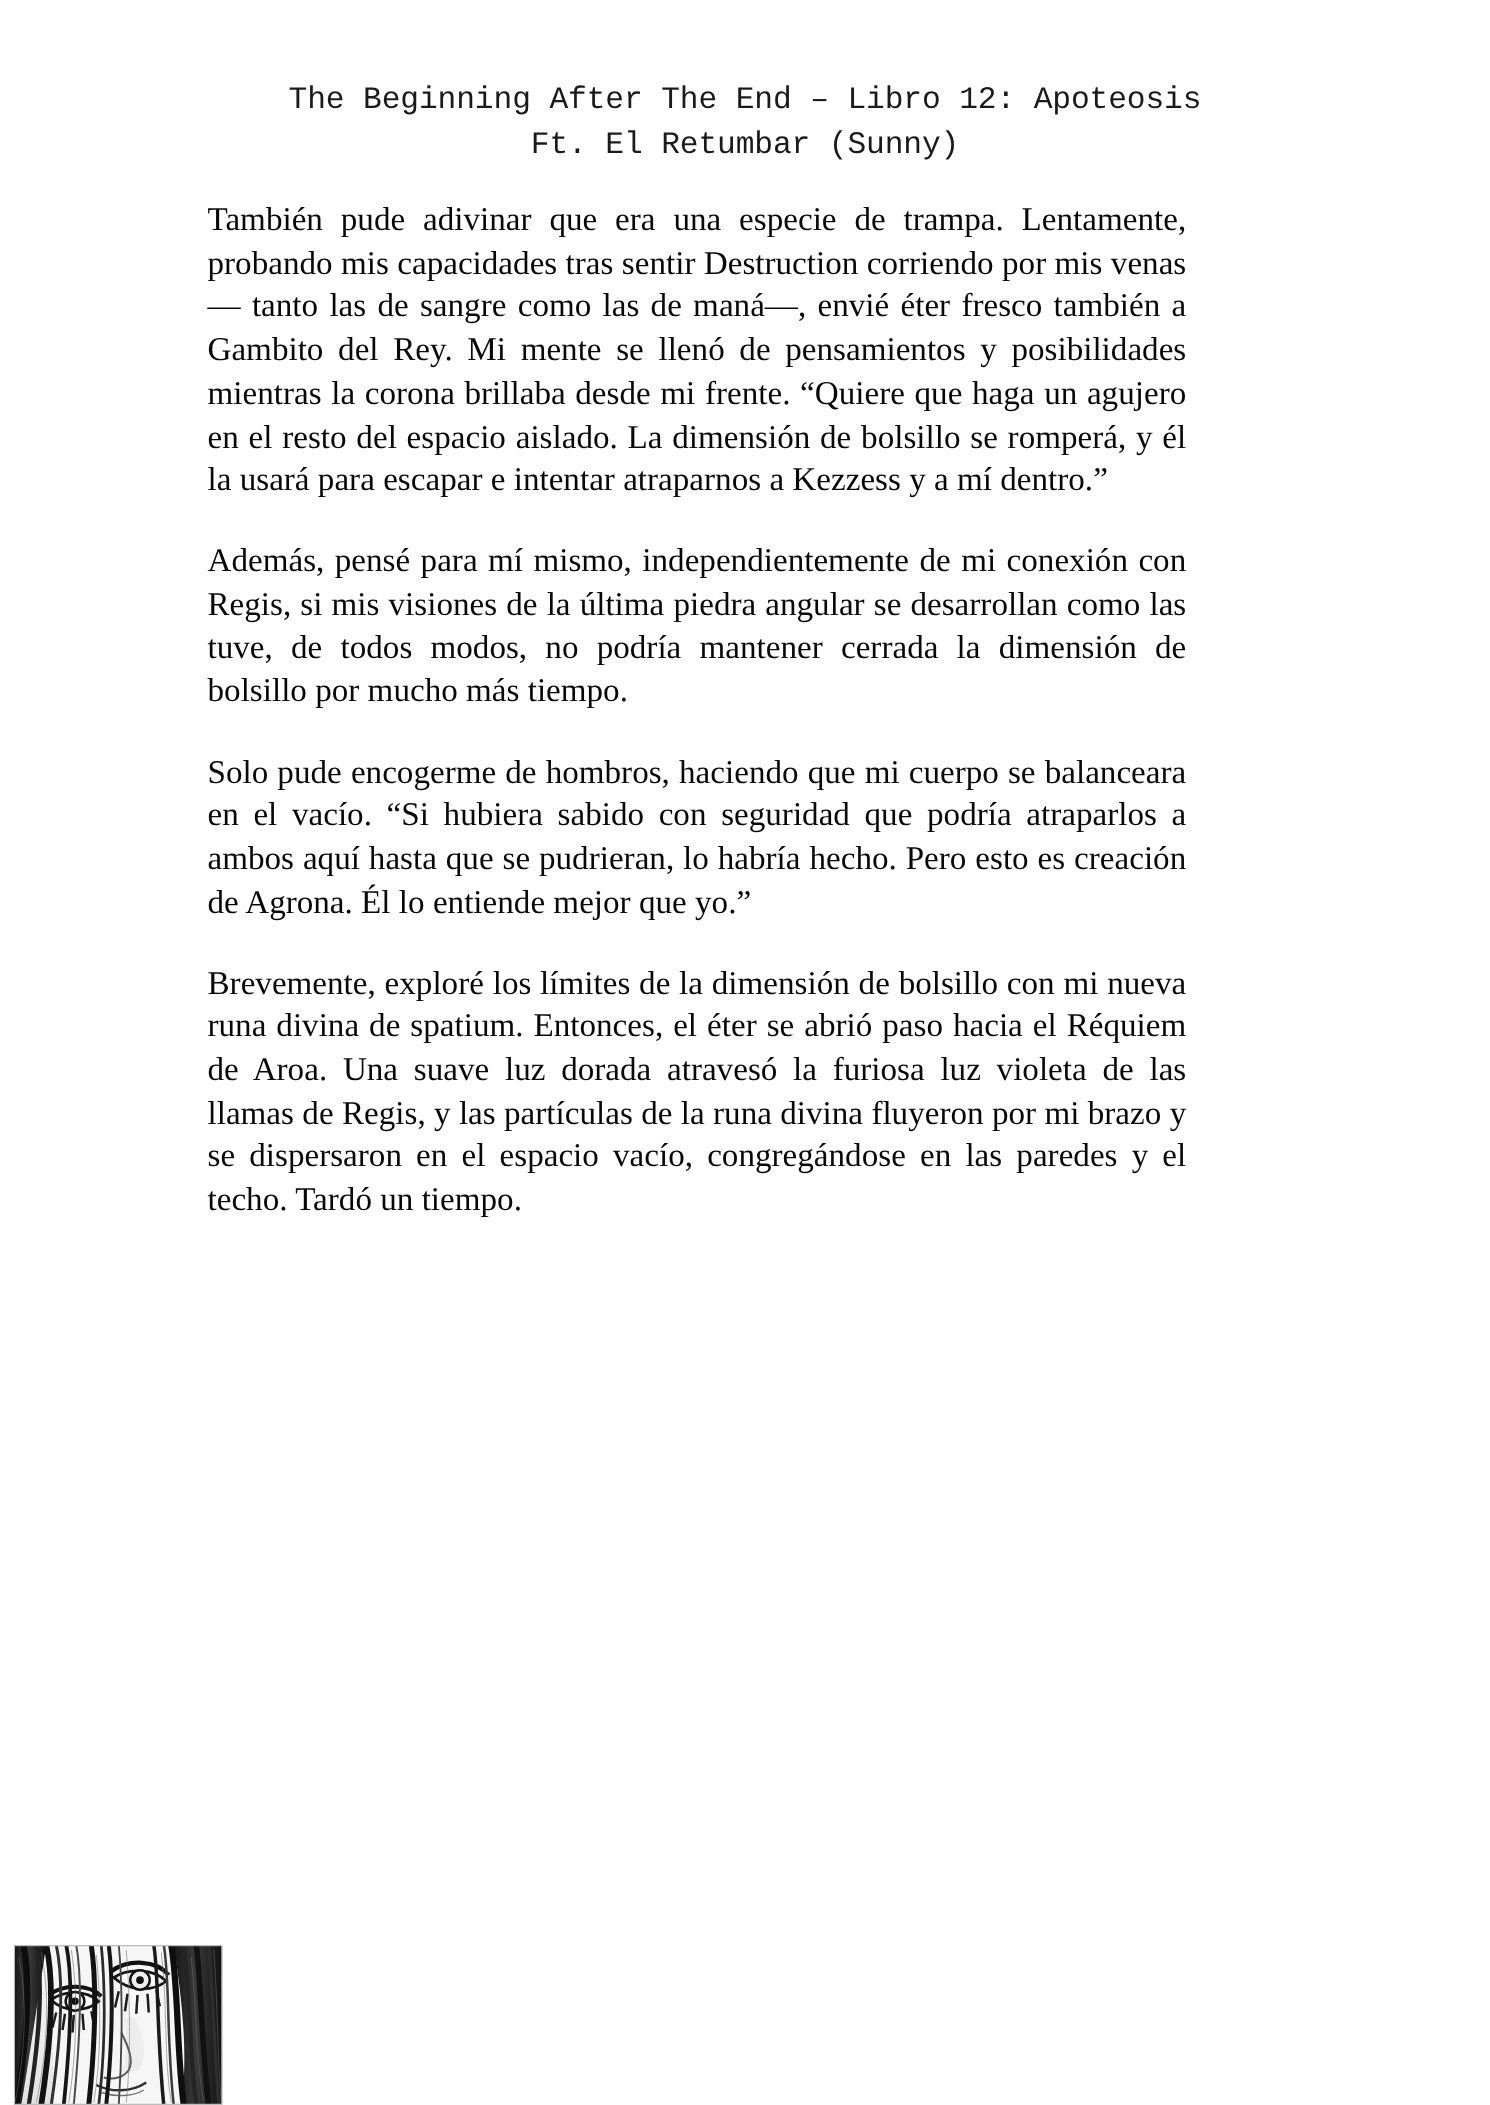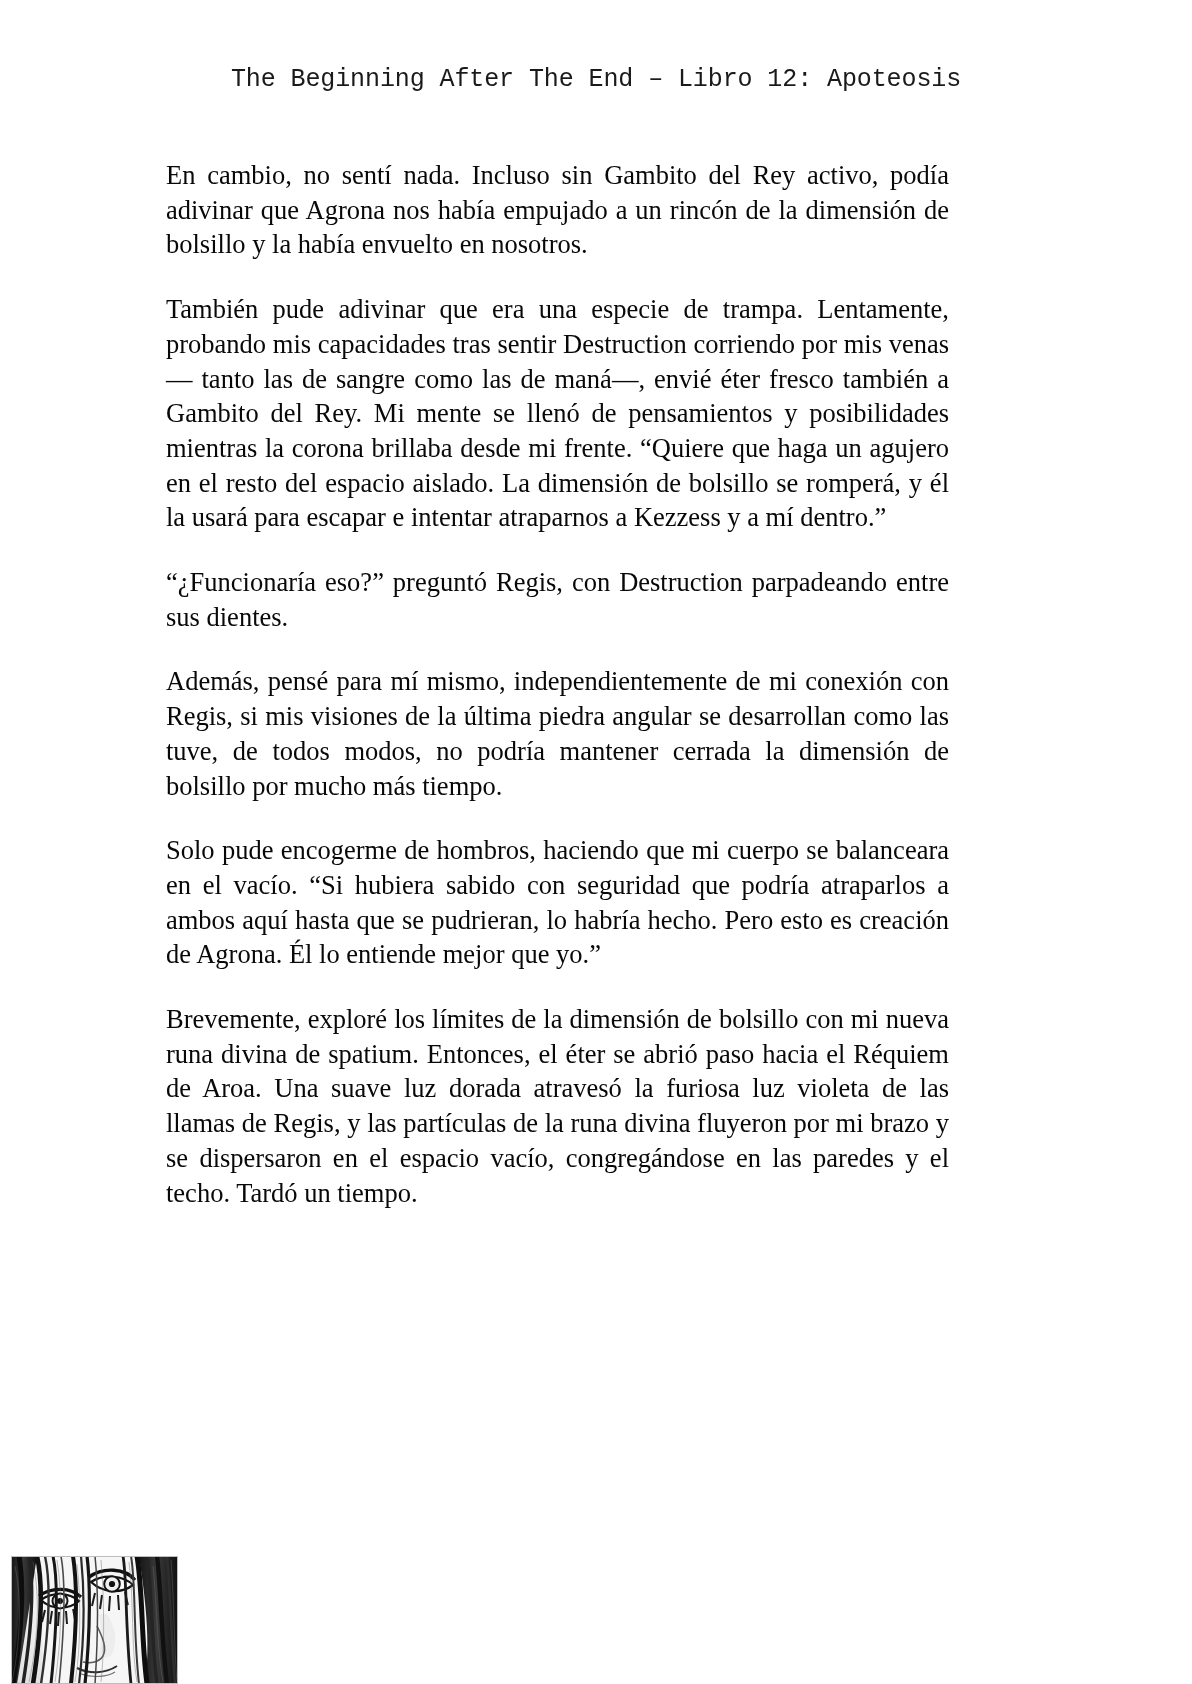--- a/index.html
+++ b/index.html
@@ -84,26 +84,25 @@
 </style>
 </head>
 <body>
 
 <div class="page">
 
   <div class="edge-left"></div>
 
   <div class="doc-header">
     <span class="hline">The Beginning After The End – Libro 12: Apoteosis</span>
+    <span class="hline">Ft. El Retumbar (Sunny)</span>
   </div>
 
   <div class="body-block">
-    <p class="para">En cambio, no sentí nada. Incluso sin Gambito del Rey activo, podía adivinar que Agrona nos había empujado a un rincón de la dimensión de bolsillo y la había envuelto en nosotros.</p>
     <p class="para">También pude adivinar que era una especie de trampa. Lentamente, probando mis capacidades tras sentir Destruction corriendo por mis venas — tanto las de sangre como las de maná—, envié éter fresco también a Gambito del Rey. Mi mente se llenó de pensamientos y posibilidades mientras la corona brillaba desde mi frente. “Quiere que haga un agujero en el resto del espacio aislado. La dimensión de bolsillo se romperá, y él la usará para escapar e intentar atraparnos a Kezzess y a mí dentro.”</p>
-    <p class="para">“¿Funcionaría eso?” preguntó Regis, con Destruction parpadeando entre sus dientes.</p>
     <p class="para">Además, pensé para mí mismo, independientemente de mi conexión con Regis, si mis visiones de la última piedra angular se desarrollan como las tuve, de todos modos, no podría mantener cerrada la dimensión de bolsillo por mucho más tiempo.</p>
     <p class="para">Solo pude encogerme de hombros, haciendo que mi cuerpo se balanceara en el vacío. “Si hubiera sabido con seguridad que podría atraparlos a ambos aquí hasta que se pudrieran, lo habría hecho. Pero esto es creación de Agrona. Él lo entiende mejor que yo.”</p>
     <p class="para">Brevemente, exploré los límites de la dimensión de bolsillo con mi nueva runa divina de spatium. Entonces, el éter se abrió paso hacia el Réquiem de Aroa. Una suave luz dorada atravesó la furiosa luz violeta de las llamas de Regis, y las partículas de la runa divina fluyeron por mi brazo y se dispersaron en el espacio vacío, congregándose en las paredes y el techo. Tardó un tiempo.</p>
   </div>
 
   <div class="illustration">
     <svg width="167" height="128" viewBox="0 0 167 128" xmlns="http://www.w3.org/2000/svg">
       <defs>
         <linearGradient id="skin" x1="0" y1="0" x2="0" y2="1">
           <stop offset="0%" stop-color="#fafafa"></stop>

